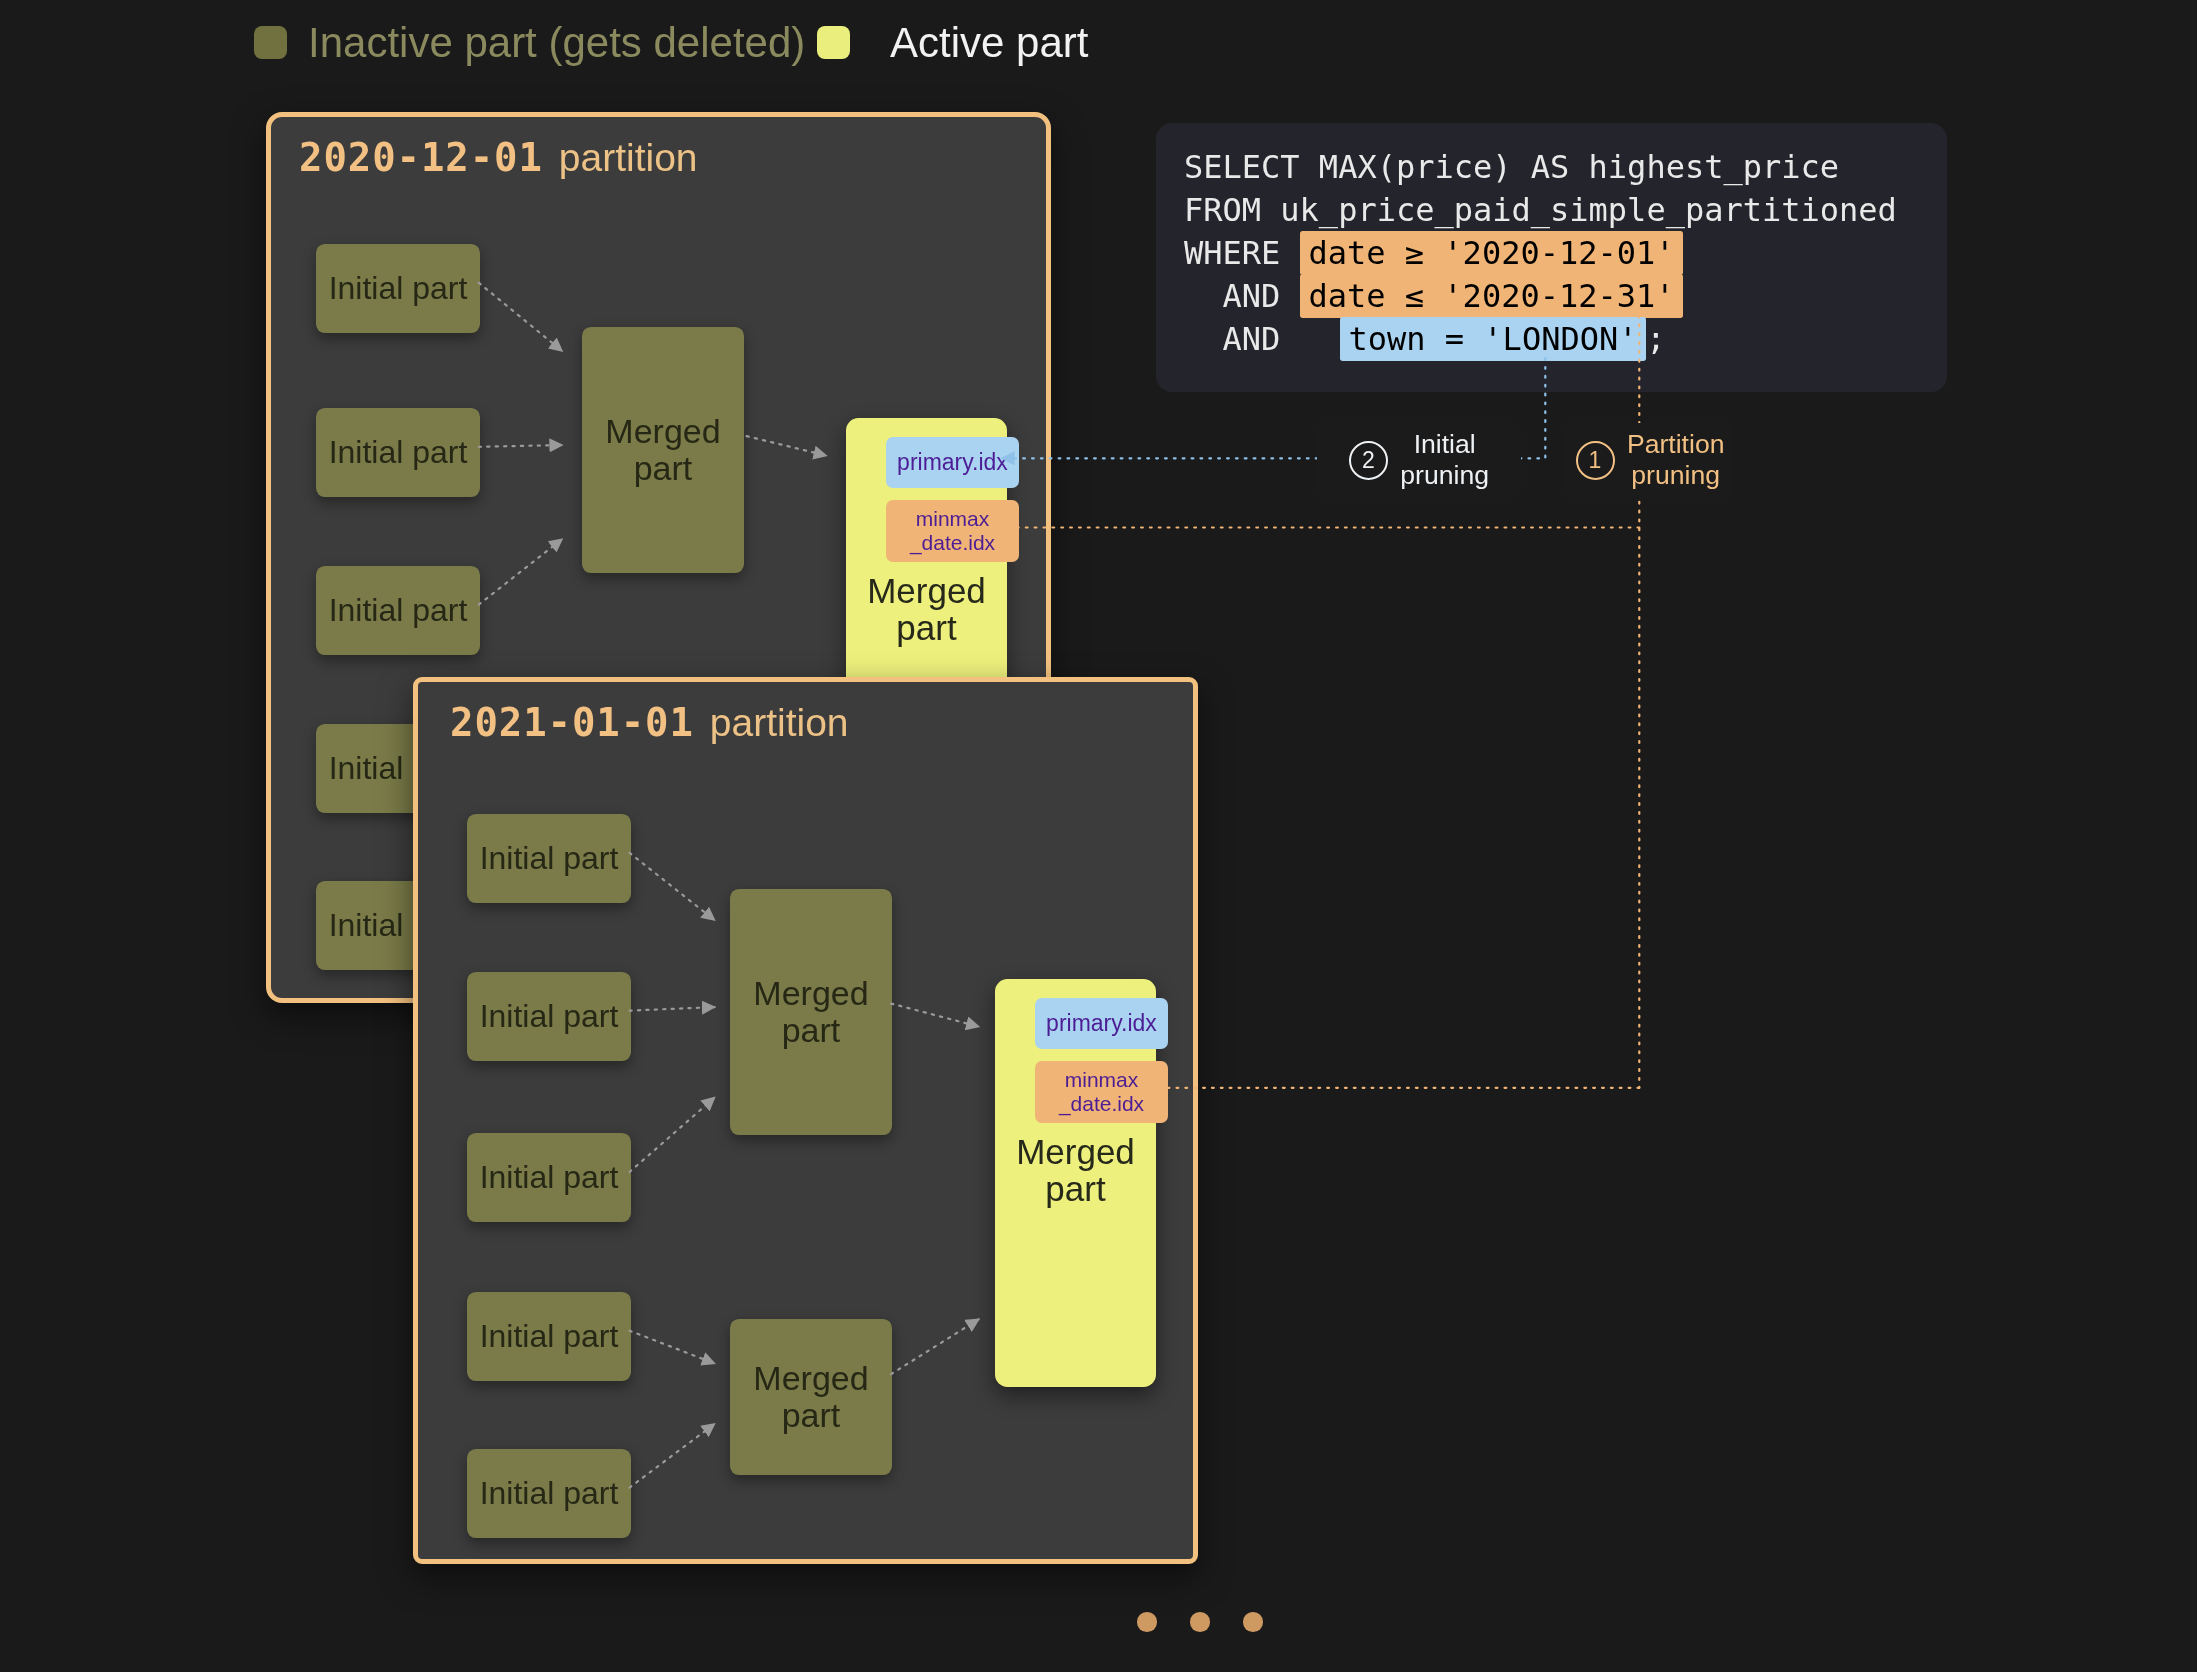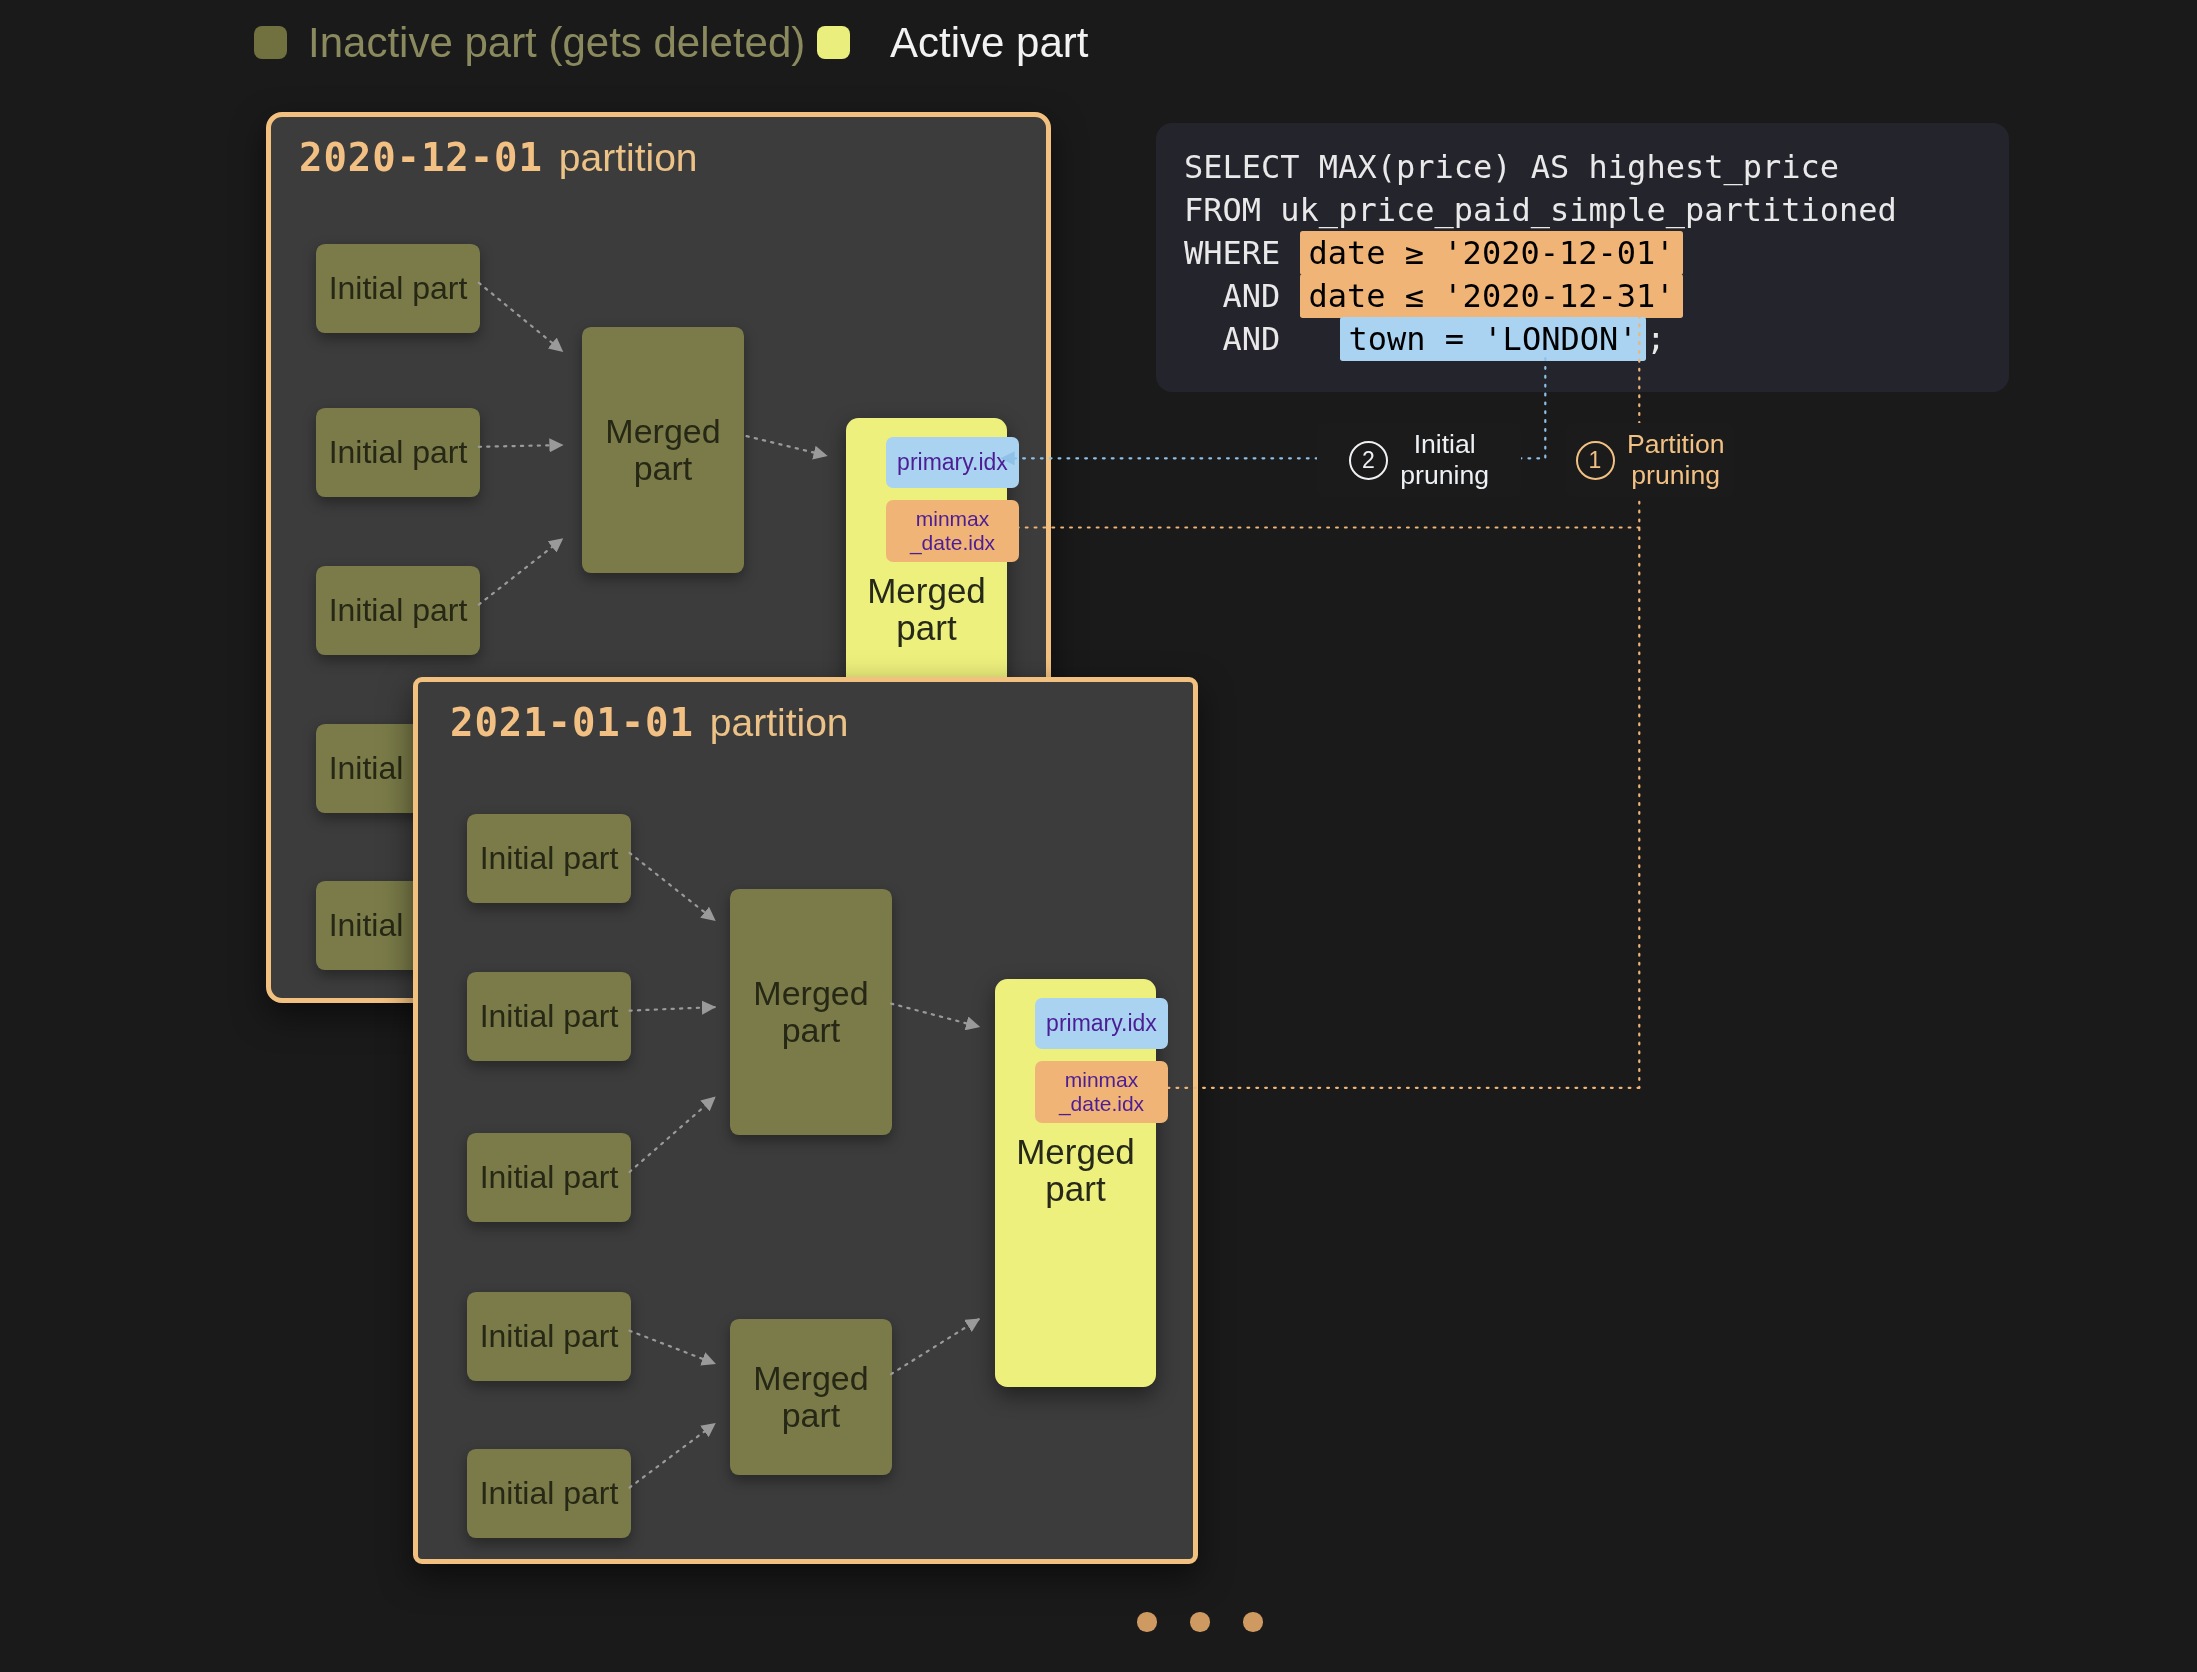--- a/index.html
+++ b/index.html
@@ -42,21 +42,21 @@
     color:#4c1d95; text-align:center;margin-left:26px;
   }
   .chip-primary {top:18.6px; height:51px; background:#a9d3f1; font-size:23px;}
   .chip-minmax {top:82px; height:62px; background:#f0b476; font-size:21px; line-height:1.12;}
   .active-label {
     position:absolute; top:155px; left:0; width:100%; text-align:center;
     font-size:35px; line-height:1.05; color:#26281a;
   }
   
   .sql {
-    position:absolute; left:1156px; top:123px; width:853px; height:269px; z-index:12;
+    position:absolute; left:1156px; top:123px; width:791px; height:269px; z-index:12;
     background:#24242c; border-radius:16px; padding:23px 28px; box-sizing:border-box;
     font-family:"DejaVu Sans Mono", monospace; font-size:32px; color:#e9e9ea;
   }
   .sql .line {height:43px; line-height:43px; white-space:pre;}
   .hl {padding:2.7px 8.9px; border-radius:2.7px; color:#000000;}
   .hl-orange {background:#f0b476;}
   .hl-blue {background:#a9d3f1;margin-left:40px;}
   
   .badge {
     position:absolute; height:74px; background:#1b1b1b; border-radius:5.3px; z-index:40;

